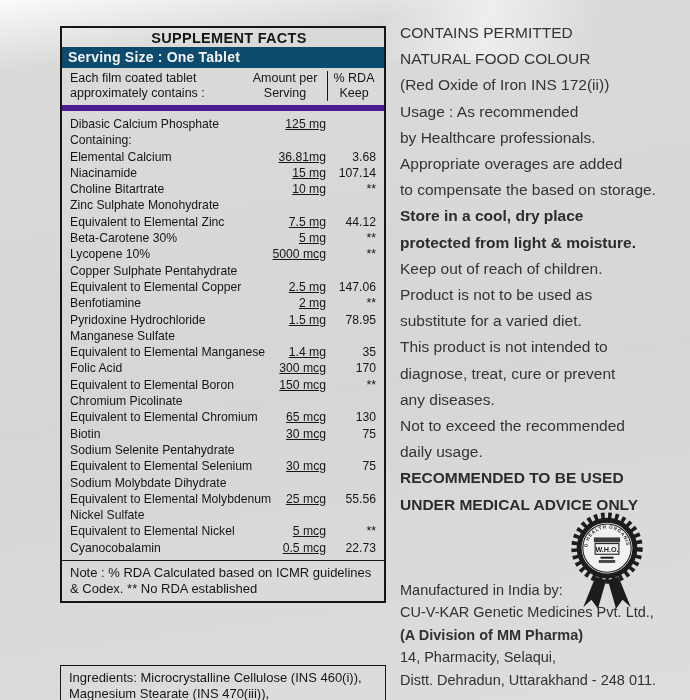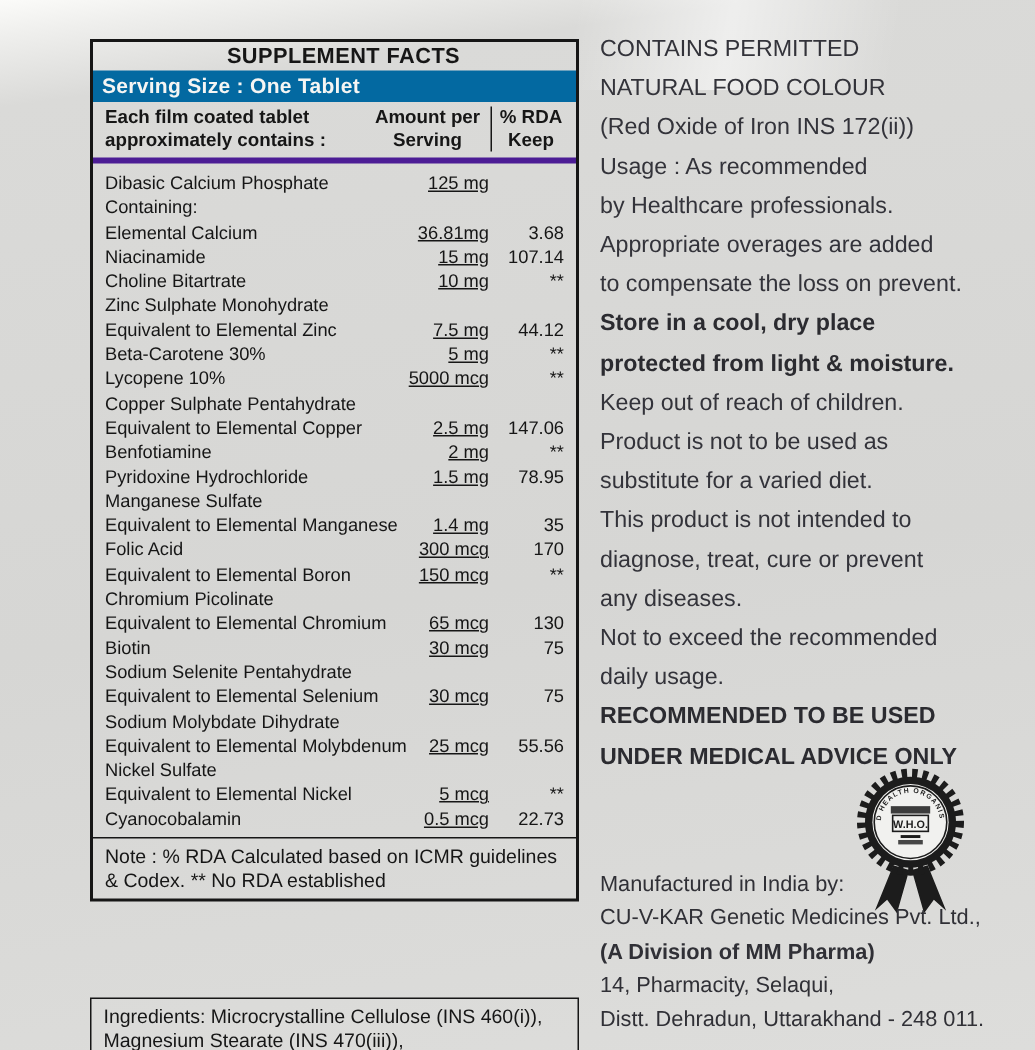--- a/index.html
+++ b/index.html
@@ -16,26 +16,26 @@
   
   .facts{
     position:absolute;left:60px;top:26px;width:326px;box-sizing:border-box;
     border:2px solid #161616;background:transparent;color:#161616;
   }
   .facts-title{
     text-align:center;font-weight:bold;font-size:14.5px;letter-spacing:.3px;
     padding:2px 0 1px 12px;
   }
   .serving-bar{
-    background:#0369a1;color:#f5f5f3;font-weight:bold;font-size:14px;
+    background:#0c4a6e;color:#f5f5f3;font-weight:bold;font-size:14px;
     padding:2px 6px 3px 6px;letter-spacing:.2px;
   }
   .fhead{
-    display:flex;align-items:center;font-weight:bold;font-size:12.5px;line-height:15px;
-    border-bottom:4px solid #4c1d95;padding:3px 4px 4px 8px;
+    display:flex;align-items:center;font-weight:normal;font-size:12.5px;line-height:15px;
+    border-bottom:6px solid #4c1d95;padding:3px 4px 4px 8px;
   }
   .fhead .h-name{flex:1;}
   .fhead .h-amt{width:80px;text-align:center;}
   .fhead .h-rda{width:52px;text-align:center;border-left:1.5px solid #161616;margin-left:2px;}
   .fhead span{display:block;}
   .fbody{padding:5px 6px 4px 8px;font-size:12.2px;}
   .frow{display:flex;line-height:16.3px;}
   .fname{flex:1;min-width:0;white-space:nowrap;}
   .famt{width:64px;text-align:right;white-space:nowrap;flex:none;text-decoration:underline;}
   .frda{width:50px;text-align:right;white-space:nowrap;flex:none;padding-right:2px;}
@@ -230,21 +230,21 @@
   <span>Ingredients: Microcrystalline Cellulose (INS 460(i)), Magnesium Stearate (INS 470(iii)), Polyvinylpyrrolidone (INS 1201), Talc (INS 553(iii)), Starch, Lubricant.</span>
 </div>
 
 <div class="rpanel">
     <div class="rline">CONTAINS PERMITTED</div>
     <div class="rline">NATURAL FOOD COLOUR</div>
     <div class="rline">(Red Oxide of Iron INS 172(ii))</div>
     <div class="rline">Usage : As recommended</div>
     <div class="rline">by Healthcare professionals.</div>
     <div class="rline">Appropriate overages are added</div>
-    <div class="rline">to compensate the loss on prevent.</div>
+    <div class="rline">to compensate the based on storage.</div>
     <div class="rline bold">Store in a cool, dry place</div>
     <div class="rline bold">protected from light &amp; moisture.</div>
     <div class="rline">Keep out of reach of children.</div>
     <div class="rline">Product is not to be used as</div>
     <div class="rline">substitute for a varied diet.</div>
     <div class="rline">This product is not intended to</div>
     <div class="rline">diagnose, treat, cure or prevent</div>
     <div class="rline">any diseases.</div>
     <div class="rline">Not to exceed the recommended</div>
     <div class="rline">daily usage.</div>

